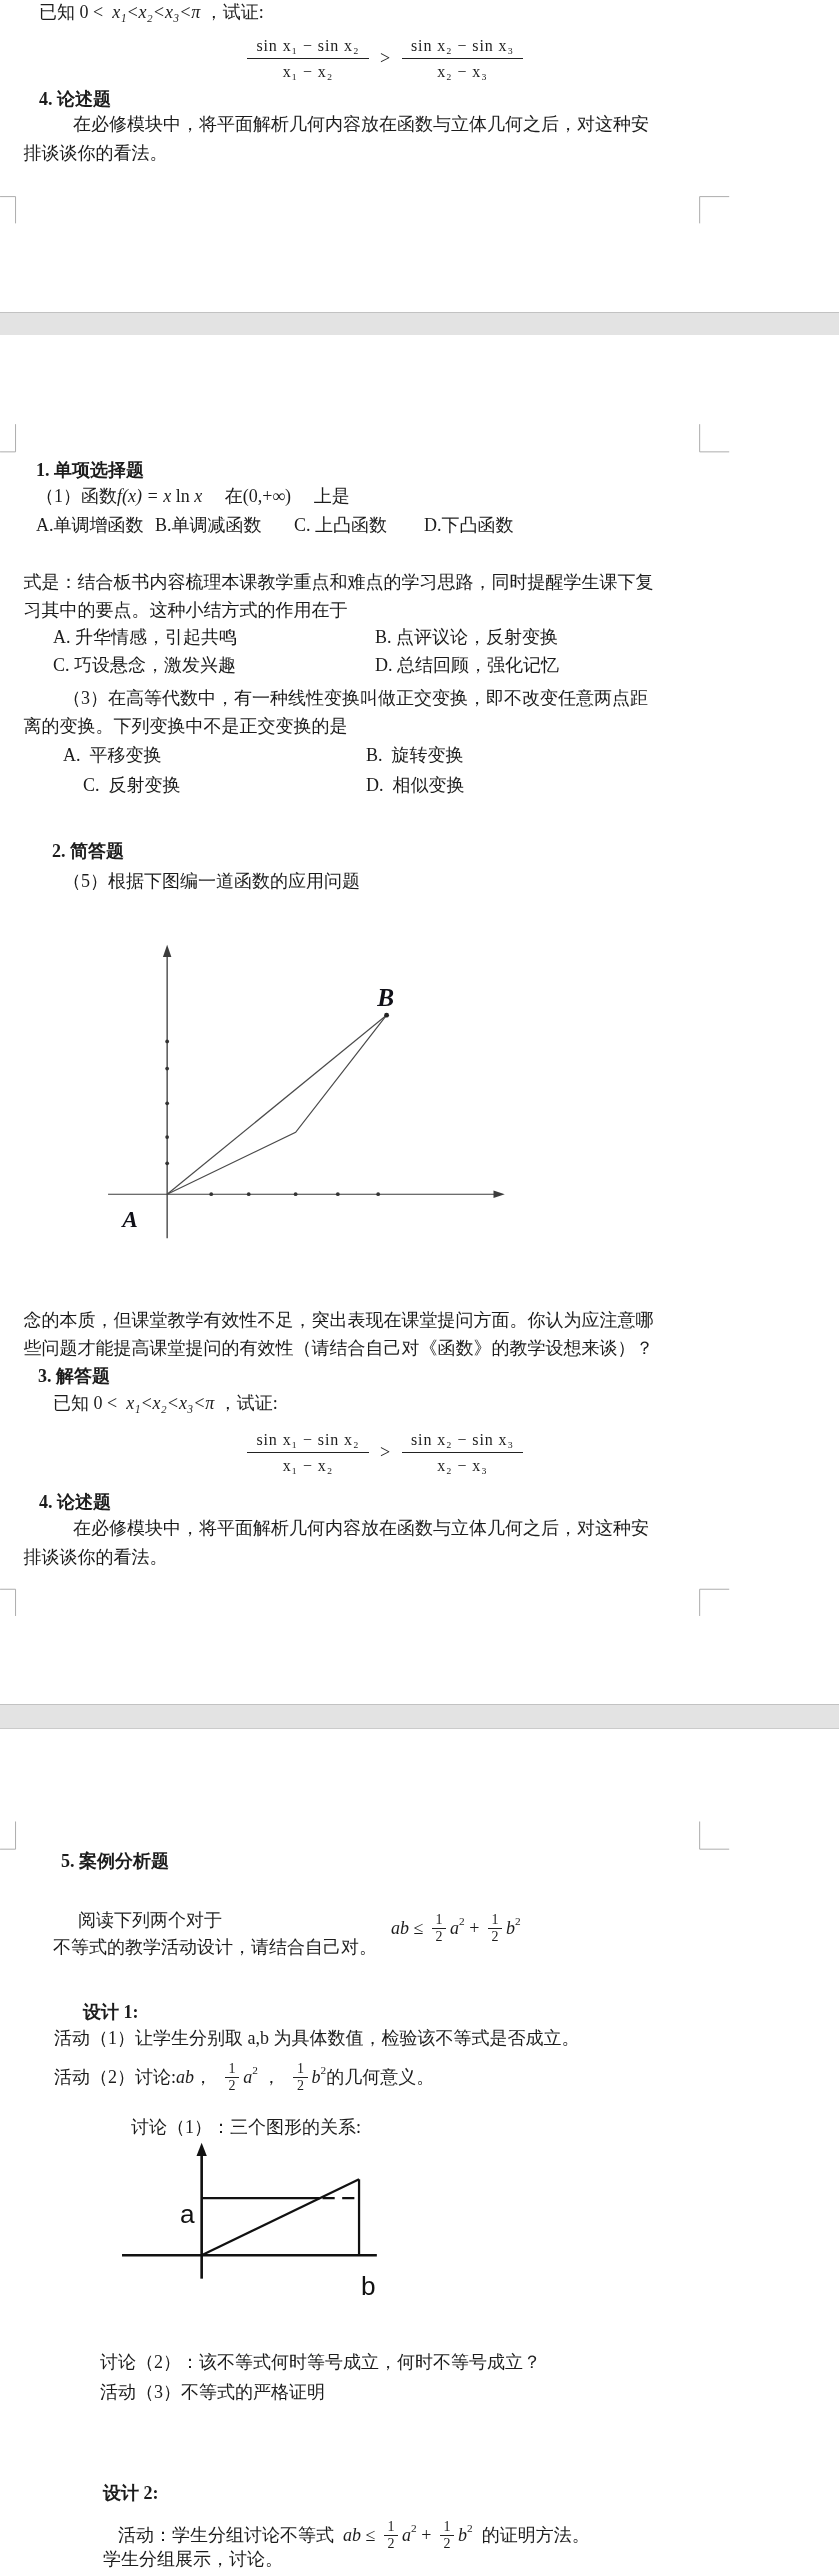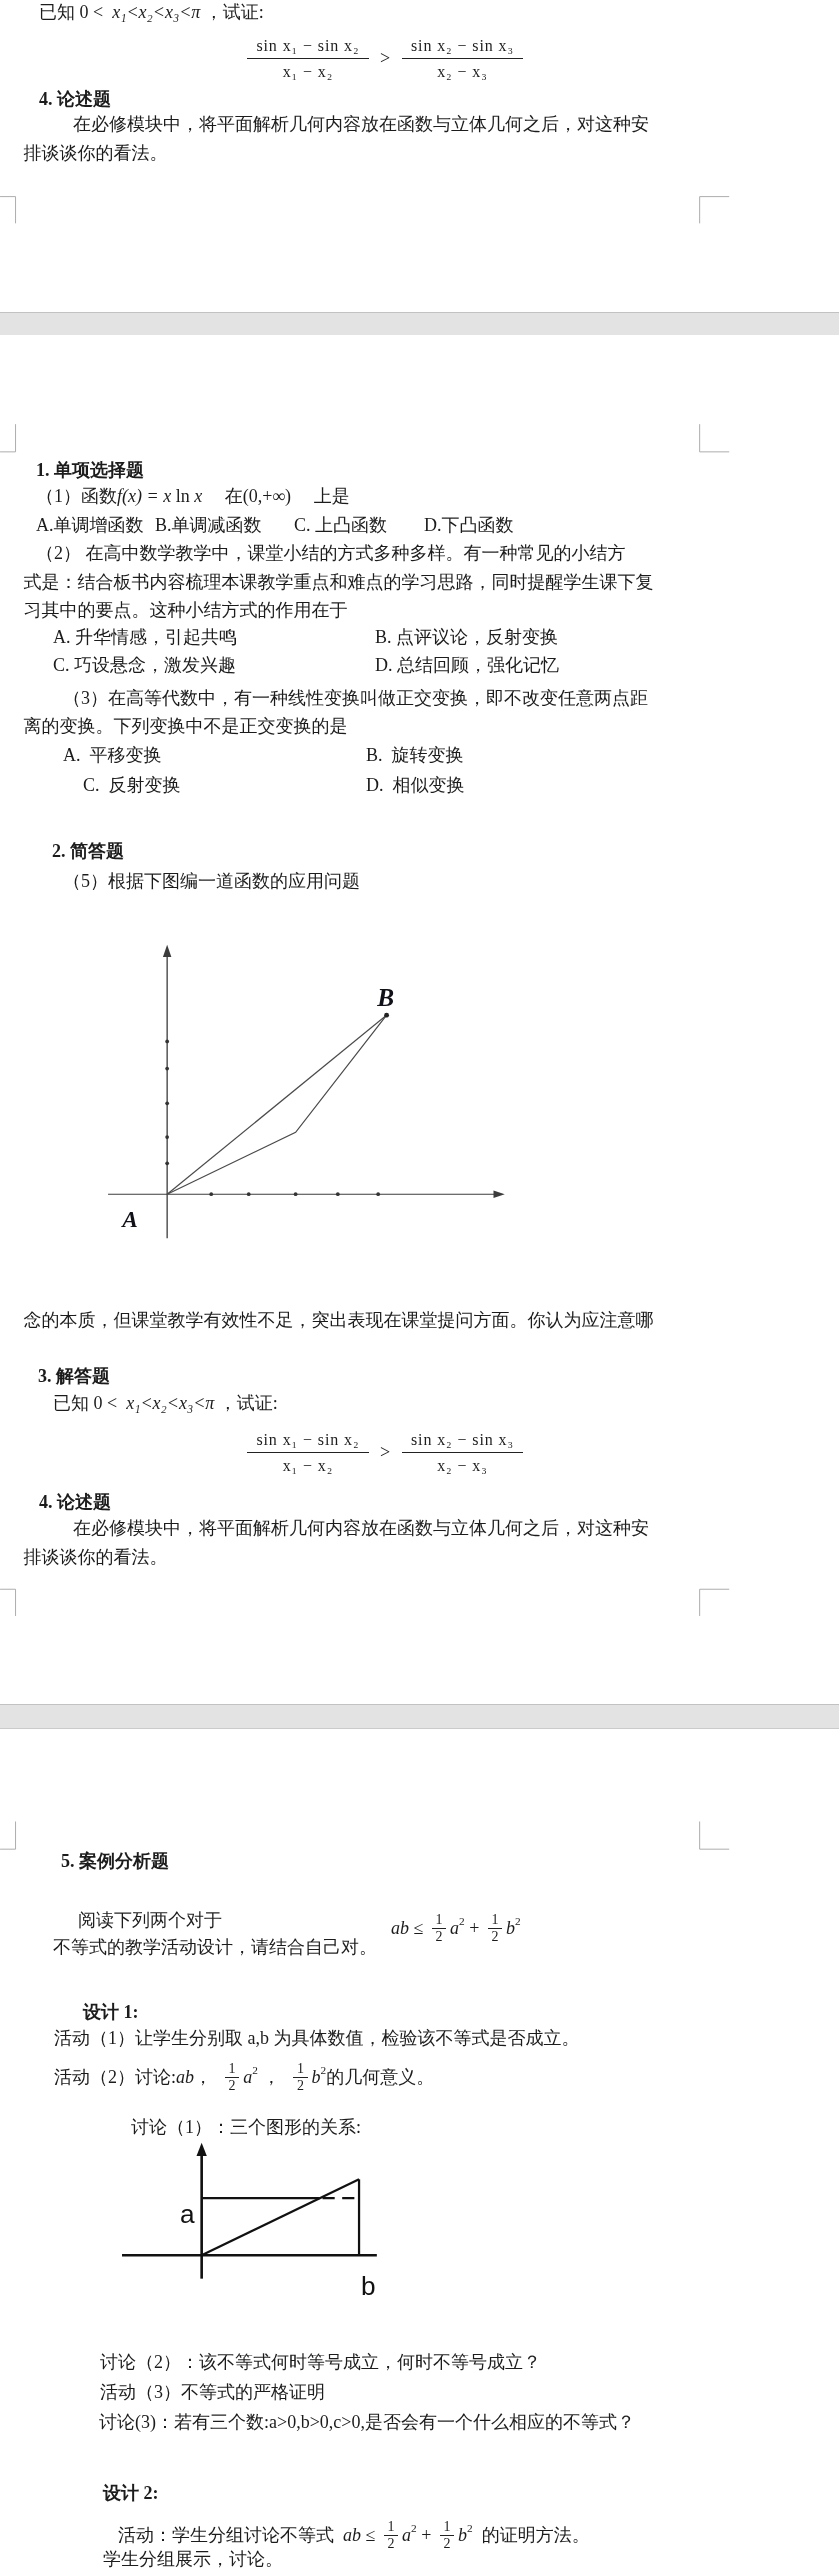--- a/index.html
+++ b/index.html
@@ -91,46 +91,45 @@
     </g>
   </svg>
 <div class="line" style="top: 1.9px; left: 39px;"><span>已知 0 &lt;  </span><span class="it">x₁&lt;x₂&lt;x₃&lt;π</span><span> ，试证:</span></div>
     <div class="line flexline" style="top: 36px; left: 247px;"><span class="bfrac"><span class="num">sin x₁ − sin x₂</span><span class="den">x₁ − x₂</span></span><span class="op">&gt;</span><span class="bfrac"><span class="num">sin x₂ − sin x₃</span><span class="den">x₂ − x₃</span></span></div>
     <div class="line" style="top: 89px; left: 39px; font-weight: bold;"><span>4. 论述题</span></div>
     <div class="line" style="top: 114px; left: 73px;"><span>在必修模块中，将平面解析几何内容放在函数与立体几何之后，对这种安</span></div>
     <div class="line" style="top: 143px; left: 23.5px;"><span>排谈谈你的看法。</span></div>
     <div class="line" style="top: 460px; left: 36px; font-weight: bold;"><span>1. 单项选择题</span></div>
     <div class="line" style="top: 486px; left: 36px;"><span>（1）函数</span><span class="it">f(x) = x</span><span> ln </span><span class="it">x</span><span>　 在</span><span>(0,+∞)</span><span>　 上是</span></div>
     <div class="line" style="top: 515px; left: 0px;"><span class="abs" style="left: 36px;">A.单调增函数</span><span class="abs" style="left: 155px;">B.单调减函数</span><span class="abs" style="left: 294px;">C. 上凸函数</span><span class="abs" style="left: 424px;">D.下凸函数</span></div>
-    <div class="line" style="top: 543px; left: 36px;"><span>（2） 在高中数学教学中，课堂小结的方式多种多样。有一种常见的小结方</span></div>
     <div class="line" style="top: 572px; left: 23.5px;"><span>式是：结合板书内容梳理本课教学重点和难点的学习思路，同时提醒学生课下复</span></div>
     <div class="line" style="top: 600px; left: 23.5px;"><span>习其中的要点。这种小结方式的作用在于</span></div>
     <div class="line" style="top: 627px; left: 0px;"><span class="abs" style="left: 53px;">A. 升华情感，引起共鸣</span><span class="abs" style="left: 375px;">B. 点评议论，反射变换</span></div>
     <div class="line" style="top: 655px; left: 0px;"><span class="abs" style="left: 53px;">C. 巧设悬念，激发兴趣</span><span class="abs" style="left: 375px;">D. 总结回顾，强化记忆</span></div>
     <div class="line" style="top: 688px; left: 63px;"><span>（3）在高等代数中，有一种线性变换叫做正交变换，即不改变任意两点距</span></div>
     <div class="line" style="top: 716px; left: 23.5px;"><span>离的变换。下列变换中不是正交变换的是</span></div>
     <div class="line" style="top: 745px; left: 0px;"><span class="abs" style="left: 63px;">A.  平移变换</span><span class="abs" style="left: 366px;">B.  旋转变换</span></div>
     <div class="line" style="top: 775px; left: 0px;"><span class="abs" style="left: 63px; margin-left: 20px;">C.  反射变换</span><span class="abs" style="left: 366px;">D.  相似变换</span></div>
     <div class="line" style="top: 841px; left: 52px; font-weight: bold;"><span>2. 简答题</span></div>
     <div class="line" style="top: 871px; left: 63px;"><span>（5）根据下图编一道函数的应用问题</span></div>
     <div class="line" style="top: 1310px; left: 23.5px;"><span>念的本质，但课堂教学有效性不足，突出表现在课堂提问方面。你认为应注意哪</span></div>
+    <div class="line" style="top: 1338px; left: 23.5px;"><span>些问题才能提高课堂提问的有效性（请结合自己对《函数》的教学设想来谈）？</span></div>
     <div class="line" style="top: 1366px; left: 38px; font-weight: bold;"><span>3. 解答题</span></div>
     <div class="line" style="top: 1393px; left: 53px;"><span>已知 0 &lt;  </span><span class="it">x₁&lt;x₂&lt;x₃&lt;π</span><span> ，试证:</span></div>
     <div class="line flexline" style="top: 1430px; left: 247px;"><span class="bfrac"><span class="num">sin x₁ − sin x₂</span><span class="den">x₁ − x₂</span></span><span class="op">&gt;</span><span class="bfrac"><span class="num">sin x₂ − sin x₃</span><span class="den">x₂ − x₃</span></span></div>
     <div class="line" style="top: 1492px; left: 39px; font-weight: bold;"><span>4. 论述题</span></div>
     <div class="line" style="top: 1518px; left: 73px;"><span>在必修模块中，将平面解析几何内容放在函数与立体几何之后，对这种安</span></div>
     <div class="line" style="top: 1547px; left: 23.5px;"><span>排谈谈你的看法。</span></div>
     <div class="line" style="top: 1851px; left: 61px; font-weight: bold;"><span>5. 案例分析题</span></div>
     <div class="line" style="top: 1910px; left: 78px;"><span>阅读下列两个对于</span></div>
     <div class="line flexline" style="top: 1905px; left: 391px; height: 47px;"><span class="it">ab</span><span> ≤ </span><span class="mfrac"><span class="num">1</span><span class="den">2</span></span><span class="it">a</span><sup>2</sup><span> + </span><span class="mfrac"><span class="num">1</span><span class="den">2</span></span><span class="it">b</span><sup>2</sup></div>
     <div class="line" style="top: 1937px; left: 53px;"><span>不等式的教学活动设计，请结合自己对。</span></div>
     <div class="line" style="top: 2002px; left: 83px; font-weight: bold;"><span>设计 1:</span></div>
     <div class="line" style="top: 2028px; left: 54px;"><span>活动（1）让学生分别取 a,b 为具体数值，检验该不等式是否成立。</span></div>
     <div class="line flexline" style="top: 2055px; left: 54px; height: 45px;"><span>活动（2）讨论:</span><span class="it">ab</span><span>，  </span><span class="mfrac"><span class="num">1</span><span class="den">2</span></span><span class="it">a</span><sup>2</sup><span> ，  </span><span class="mfrac"><span class="num">1</span><span class="den">2</span></span><span class="it">b</span><sup>2</sup><span>的几何意义。</span></div>
     <div class="line" style="top: 2117px; left: 131px;"><span>讨论（1）：三个图形的关系:</span></div>
     <div class="line" style="top: 2352px; left: 100px;"><span>讨论（2）：该不等式何时等号成立，何时不等号成立？</span></div>
     <div class="line" style="top: 2382px; left: 100px;"><span>活动（3）不等式的严格证明</span></div>
-    <div class="line" style="top: 2412px; left: 99px;"><span>讨论(3)：若有三个数:a&gt;0,b&gt;0,c&gt;0,是否会有一个什么相应的不等式？</span></div>
     <div class="line" style="top: 2483px; left: 103px; font-weight: bold;"><span>设计 2:</span></div>
     <div class="line flexline" style="top: 2511px; left: 118px; height: 49px;"><span>活动：学生分组讨论不等式  </span><span class="it">ab</span><span> ≤ </span><span class="mfrac"><span class="num">1</span><span class="den">2</span></span><span class="it">a</span><sup>2</sup><span> + </span><span class="mfrac"><span class="num">1</span><span class="den">2</span></span><span class="it">b</span><sup>2</sup><span>  的证明方法。</span></div>
     <div class="line" style="top: 2549px; left: 103px;"><span>学生分组展示，讨论。</span></div>
   </div>
 
 
 </body></html>

